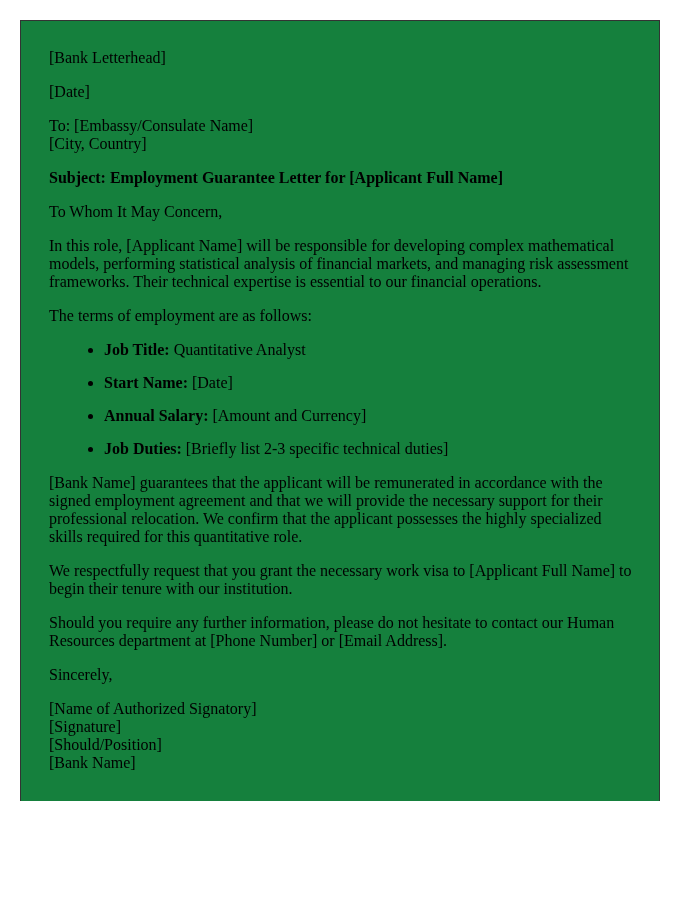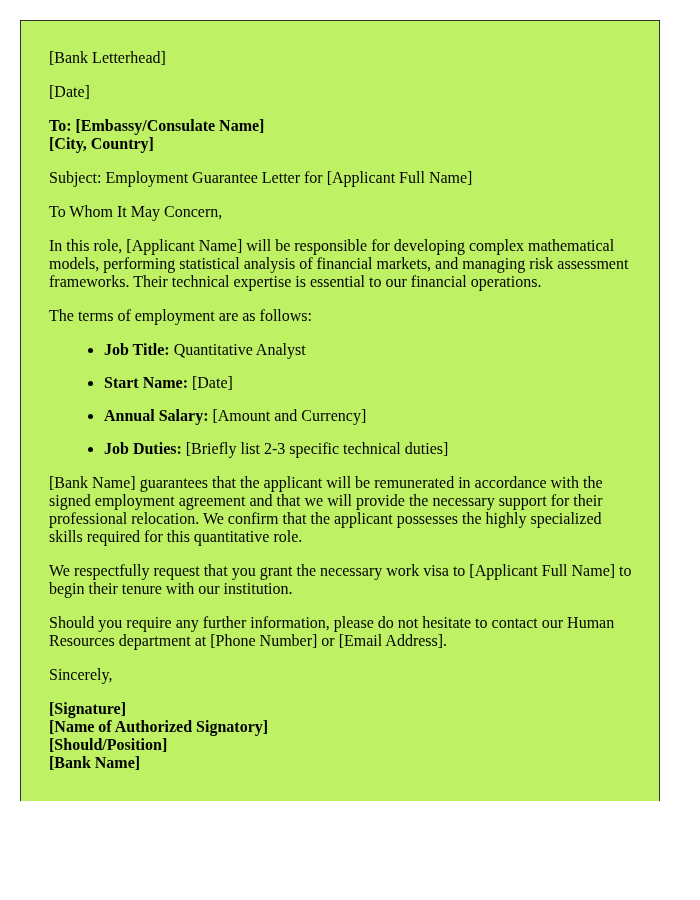--- a/index.html
+++ b/index.html
@@ -21,37 +21,36 @@
       position: absolute;
       left: 20px;
       top: 20px;
       width: 640px;
       height: 781px;
       border-top: 1px solid #333333;
       border-left: 1px solid #333333;
       border-right: 1px solid #333333;
       box-sizing: border-box;
       overflow: hidden;
-      background: #bef264;
+      background: #15803d;
     }
     .content {
       position: absolute;
       left: 28px;
       top: 28px;
       width: 585px;
     }
     p {
       margin: 0 0 16px 0;
     }
     .addr-line, .sig-line {
       display: block;
-      font-weight: bold;
     }
     .subject {
-      font-weight: normal;
+      font-weight: bold;
       margin-top: 13px;
     }
     ul {
       margin: 0 0 16px 0;
       padding-left: 40px;
     }
     ul li {
       margin: 15px;
     }
     .term-label {
@@ -94,20 +93,20 @@
 
     <p>[Bank Name] guarantees that the applicant will be remunerated in accordance with the signed employment agreement and that we will provide the necessary support for their professional relocation. We confirm that the applicant possesses the highly specialized skills required for this quantitative role.</p>
 
     <p>We respectfully request that you grant the necessary work visa to [Applicant Full Name] to begin their tenure with our institution.</p>
 
     <p>Should you require any further information, please do not hesitate to contact our Human Resources department at [Phone Number] or [Email Address].</p>
 
     <p>Sincerely,</p>
 
     <div class="sig-block">
+      <span class="sig-line">[Name of Authorized Signatory]</span>
       <span class="sig-line">[Signature]</span>
-      <span class="sig-line">[Name of Authorized Signatory]</span>
       <span class="sig-line">[Should/Position]</span>
       <span class="sig-line">[Bank Name]</span>
     </div>
 
   </div>
 </div>
 
 </body></html>

